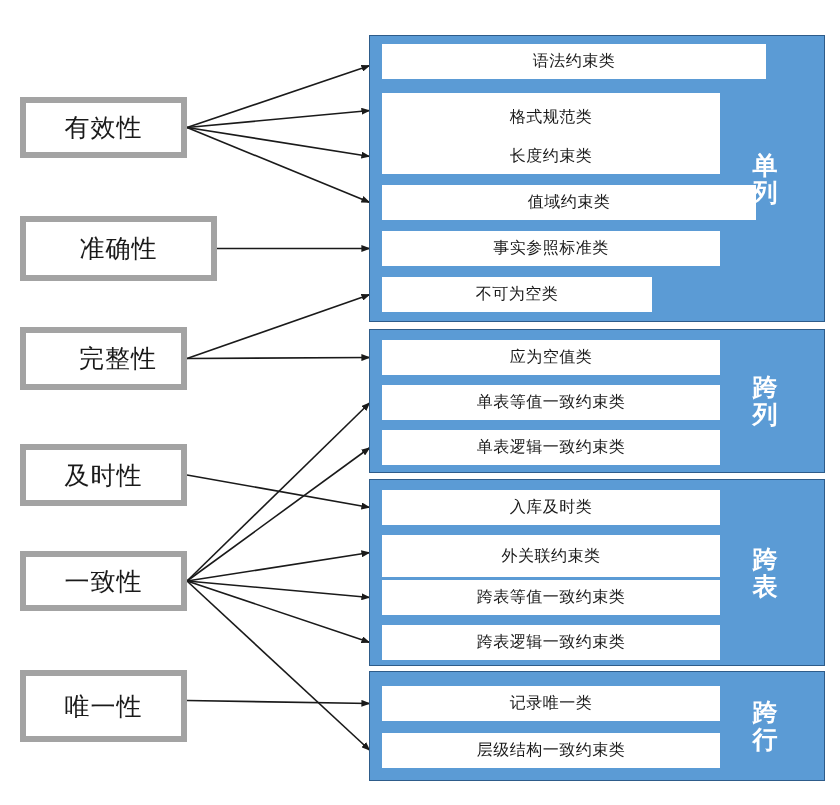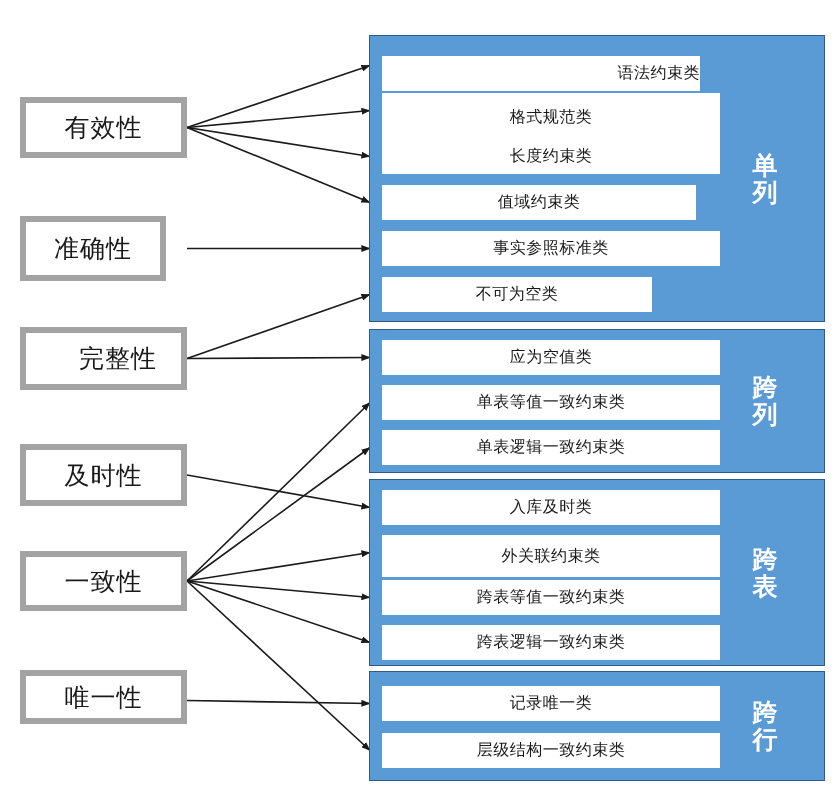--- a/index.html
+++ b/index.html
@@ -100,52 +100,52 @@
         <line x1="187" y1="581" x2="370" y2="642.5" stroke="#1A1A1A" stroke-width="1.6" marker-end="url(#arrowhead)"></line>
         <line x1="187" y1="700.5" x2="370" y2="703.5" stroke="#1A1A1A" stroke-width="1.6" marker-end="url(#arrowhead)"></line>
         <line x1="187" y1="581" x2="370" y2="750.5" stroke="#1A1A1A" stroke-width="1.6" marker-end="url(#arrowhead)"></line>
       </g>
   </svg>
 
   <div id="dim-layer">
       <div class="dim-box" style="left: 20px; top: 97px; width: 167px; height: 61px;">
         <span>有效性</span>
       </div>
-      <div class="dim-box" style="left: 20px; top: 216px; width: 146px; height: 65px;">
+      <div class="dim-box" style="left: 20px; top: 216px; width: 197px; height: 65px;">
         <span>准确性</span>
       </div>
       <div class="dim-box" style="left: 20px; top: 327px; width: 167px; height: 63px; padding-left: 29px;">
         <span>完整性</span>
       </div>
       <div class="dim-box" style="left: 20px; top: 444px; width: 167px; height: 62px;">
         <span>及时性</span>
       </div>
       <div class="dim-box" style="left: 20px; top: 551px; width: 167px; height: 60px;">
         <span>一致性</span>
       </div>
-      <div class="dim-box" style="left: 20px; top: 670px; width: 167px; height: 54px;">
+      <div class="dim-box" style="left: 20px; top: 670px; width: 167px; height: 72px;">
         <span>唯一性</span>
       </div>
     </div>
   <div id="group-layer">
       <div class="group-panel" style="left: 369px; top: 35px; width: 456px; height: 287px;"></div>
       <div class="group-label" style="left: 715px; top: 35px; width: 100px; height: 287px;">
         <span>单</span>
         <span>列</span>
       </div>
-      <div class="rule-row" style="left: 382px; top: 56px; width: 318px; height: 35px; justify-content: flex-end;">
+      <div class="rule-row" style="left: 382px; top: 44px; width: 384px; height: 35px;">
         <span>语法约束类</span>
       </div>
       <div class="rule-row" style="left: 382px; top: 93px; width: 338px; height: 48px;">
         <span>格式规范类</span>
       </div>
       <div class="rule-row" style="left: 382px; top: 139px; width: 338px; height: 35px;">
         <span>长度约束类</span>
       </div>
-      <div class="rule-row" style="left: 382px; top: 185px; width: 314px; height: 35px;">
+      <div class="rule-row" style="left: 382px; top: 185px; width: 374px; height: 35px;">
         <span>值域约束类</span>
       </div>
       <div class="rule-row" style="left: 382px; top: 231px; width: 338px; height: 35px;">
         <span>事实参照标准类</span>
       </div>
       <div class="rule-row" style="left: 382px; top: 277px; width: 270px; height: 35px;">
         <span>不可为空类</span>
       </div>
       <div class="group-panel" style="left: 369px; top: 329px; width: 456px; height: 144px;"></div>
       <div class="group-label" style="left: 715px; top: 329px; width: 100px; height: 144px;">

